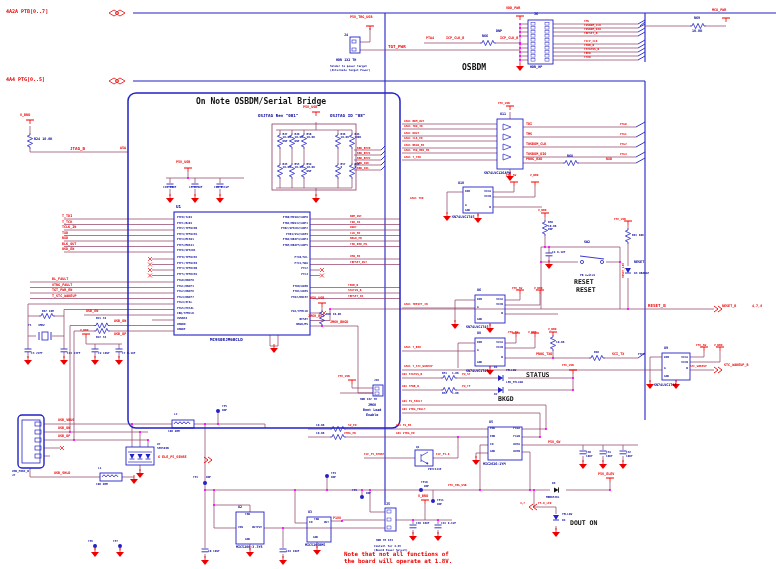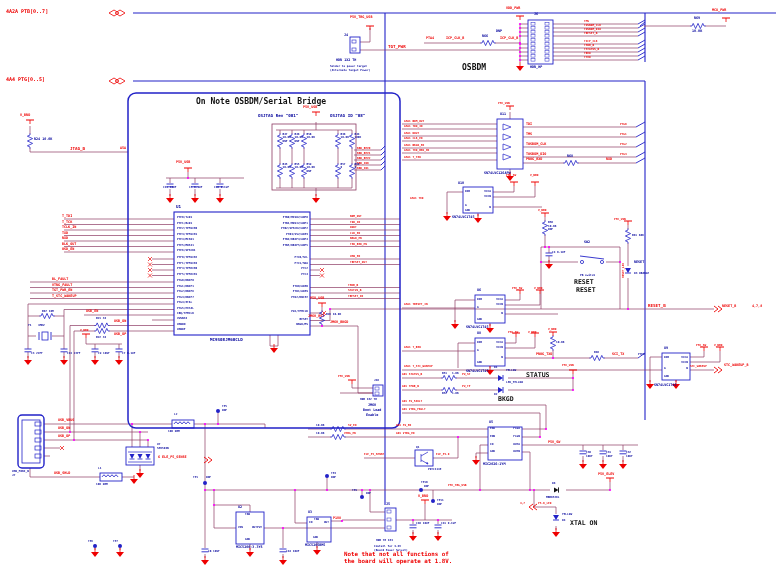--- a/index.html
+++ b/index.html
@@ -811,21 +811,21 @@
       <span class="lb n1" style="left: 626px; top: 451px;">C32</span>
       <span class="lb n1" style="left: 626px; top: 455px;">10UF</span>
       <span class="lb r1" style="left: 448px; top: 484px;">P5V_TRG_USB</span>
       <span class="lb n1" style="left: 552px; top: 482px;">D6</span>
       <span class="lb n1" style="left: 546px; top: 496px;">MBR0520L</span>
       <span class="lb r2" style="left: 598px; top: 473px;">P5V_ELEV</span>
       <span class="lb r1" style="left: 520px; top: 502px;">4,7</span>
       <span class="lb r1" style="left: 538px; top: 502px;">P5.0_LED</span>
       <span class="lb n1" style="left: 562px; top: 513px;">YELLOW</span>
       <span class="lb n1" style="left: 562px; top: 519px;">D4</span>
-      <span class="lb k7" style="left: 570px; top: 520px;">XTAL ON</span>
+      <span class="lb k7" style="left: 570px; top: 520px;">DOUT ON</span>
       <span class="lb r2" style="left: 58px; top: 419px;">USB_VBUS</span>
       <span class="lb r2" style="left: 58px; top: 427px;">USB_DN</span>
       <span class="lb r2" style="left: 58px; top: 435px;">USB_DP</span>
       <span class="lb r2" style="left: 54px; top: 472px;">USB_SHLD</span>
       <span class="lb n1" style="left: 12px; top: 470px;">USB_MINI_B</span>
       <span class="lb n1" style="left: 12px; top: 474px;">J7</span>
       <span class="lb n1" style="left: 174px; top: 413px;">L2</span>
       <span class="lb n1" style="left: 168px; top: 430px;">100 OHM</span>
       <span class="lb n1" style="left: 98px; top: 467px;">L1</span>
       <span class="lb n1" style="left: 96px; top: 483px;">100 OHM</span>

